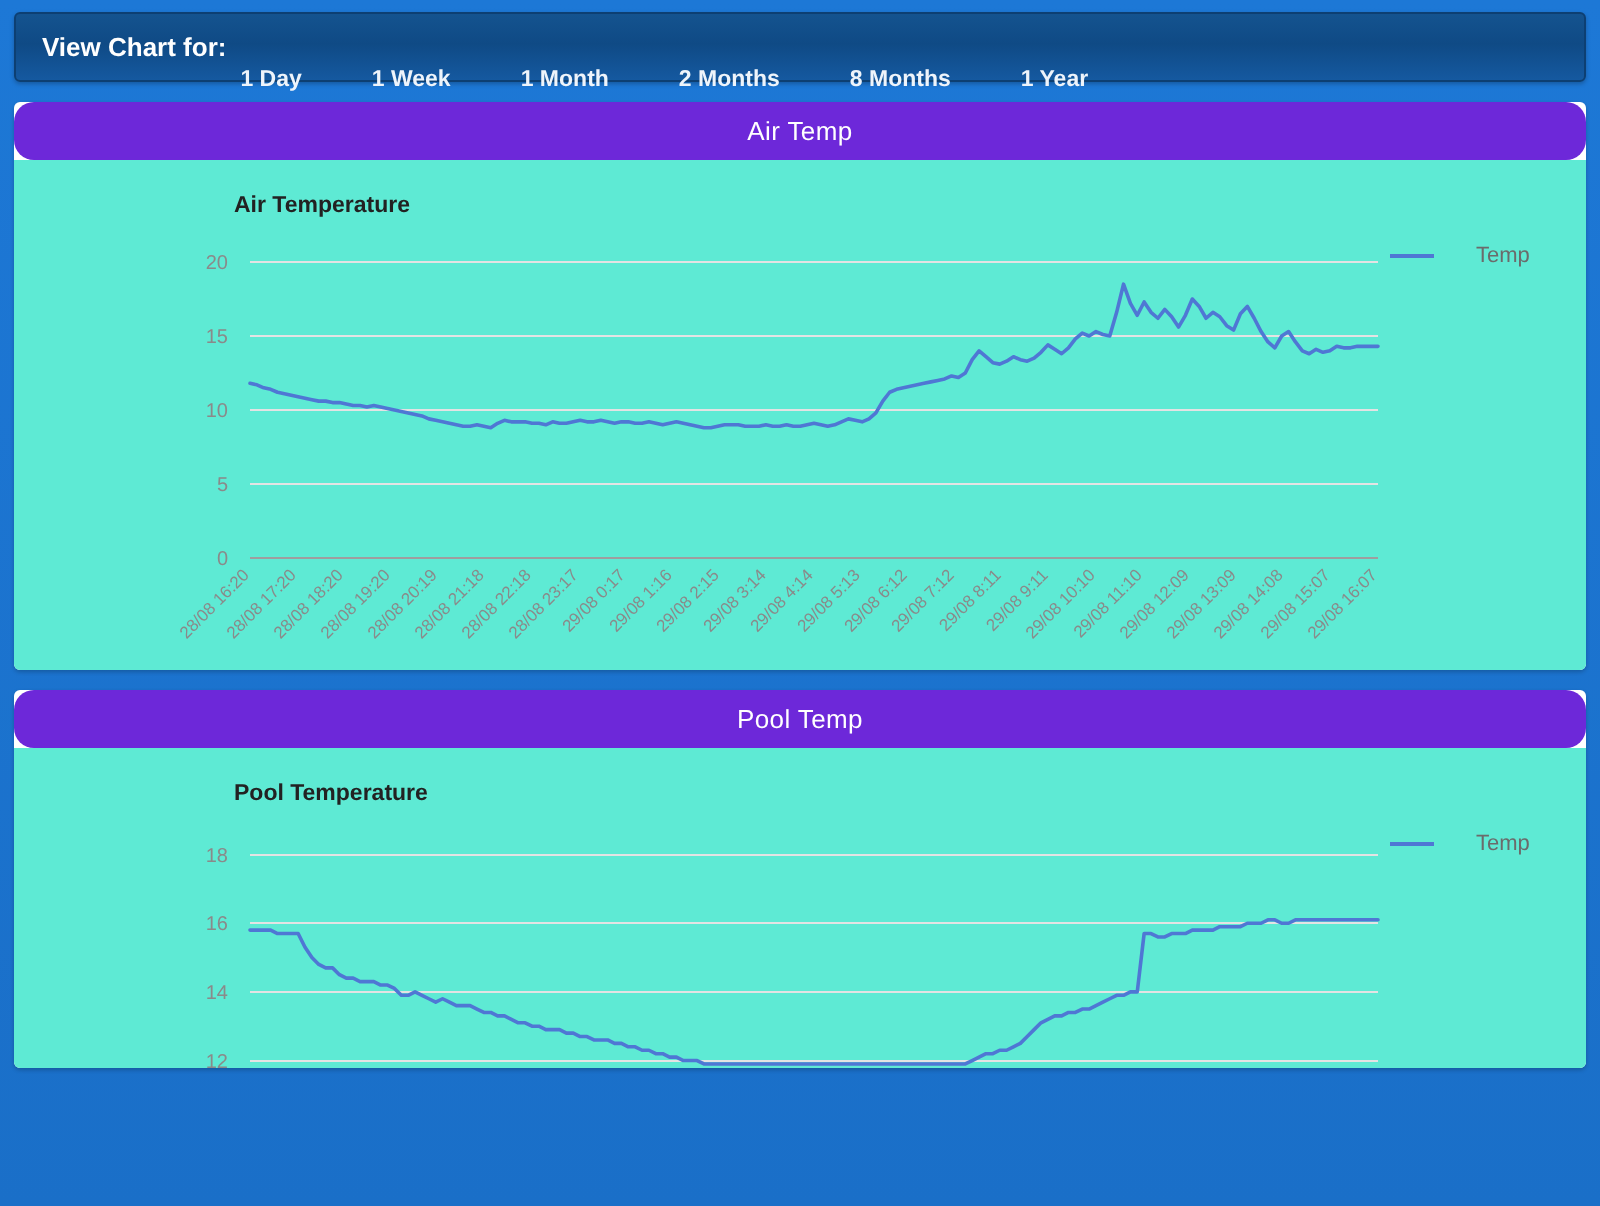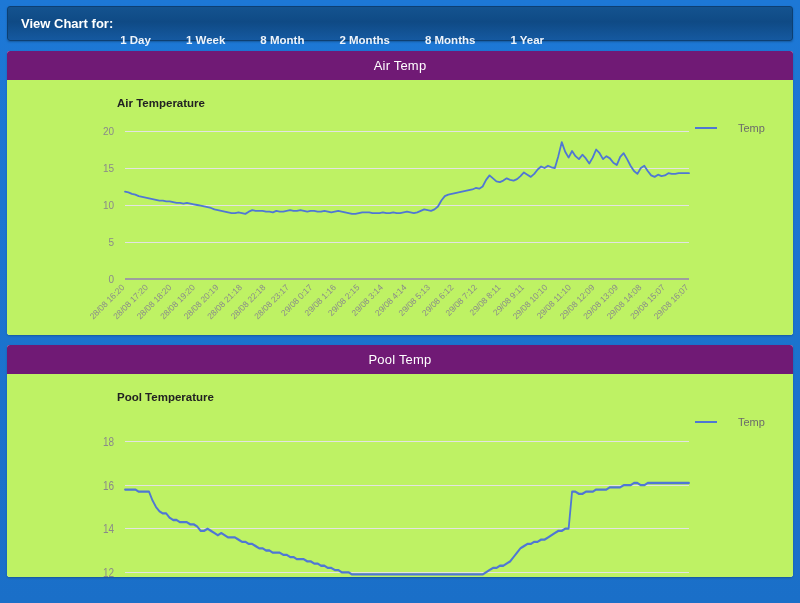--- a/index.html
+++ b/index.html
@@ -61,34 +61,35 @@
   
   .panel {
     margin-top: 10px;
     border-radius: 3px;
     overflow: hidden;
     background: #ffffff;
     box-shadow: 0 1px 2px rgba(0,0,0,0.22);
   }
   .panel-header {
     height: 29px;
-    background: #701a75;
+    background: #6d28d9;
     color: #ffffff;
     font-size: 13px;
     display: flex;
     align-items: center;
     justify-content: center;
     letter-spacing: .2px;
+    border-radius: 10px;
   }
   .panel-body {
-    background: #bef264;
+    background: #5eead4;
     position: relative;
   }
   .panel-air .panel-body { height: 255px; }
-  .panel-pool .panel-body { height: 203px; }
+  .panel-pool .panel-body { height: 160px; }
 
   
   .chart {
     position: absolute;
     inset: 0;
   }
   .chart-title {
     position: absolute;
     left: 110px;
     top: 17px;
@@ -143,21 +144,21 @@
 </head>
 <body>
 
 <div class="page">
 
   <div class="toolbar">
     <span class="toolbar-label">View Chart for:</span>
     <span class="toolbar-links">
       <a class="toolbar-link" href="#">1 Day</a>
       <a class="toolbar-link" href="#">1 Week</a>
-      <a class="toolbar-link" href="#">8 Month</a>
+      <a class="toolbar-link" href="#">1 Month</a>
       <a class="toolbar-link" href="#">2 Months</a>
       <a class="toolbar-link" href="#">8 Months</a>
       <a class="toolbar-link" href="#">1 Year</a>
     </span>
   </div>
 
   <div class="panel panel-air">
     <div class="panel-header">Air Temp</div>
     <div class="panel-body">
       <div class="chart">

